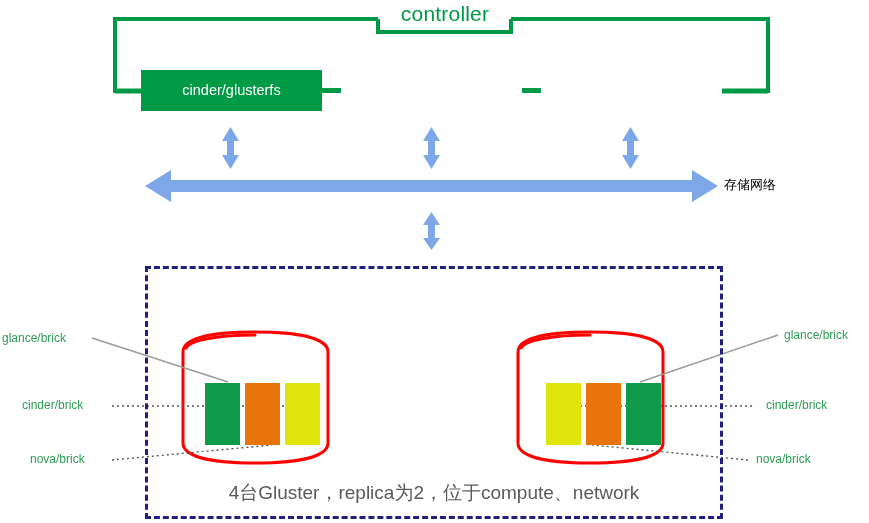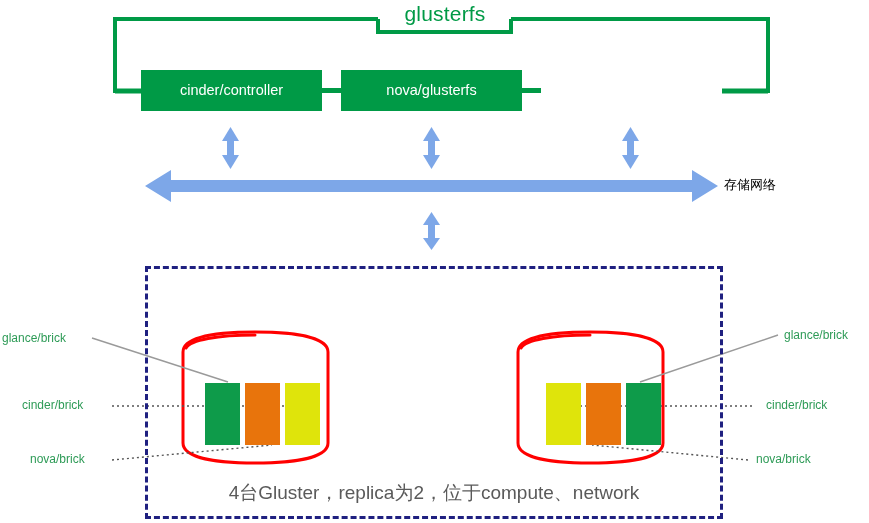--- a/index.html
+++ b/index.html
@@ -141,24 +141,23 @@
       <line x1="112" y1="460" x2="272" y2="445" stroke="#555555" stroke-width="1.4" stroke-dasharray="2 3"></line>
     </g>
 
     <g>
       <line x1="778" y1="335" x2="640" y2="382" stroke="#9A9A9A" stroke-width="1.4"></line>
       <line x1="752" y1="406" x2="575" y2="406" stroke="#555555" stroke-width="1.4" stroke-dasharray="2 3"></line>
       <line x1="748" y1="460" x2="592" y2="445" stroke="#555555" stroke-width="1.4" stroke-dasharray="2 3"></line>
     </g>
   </svg>
 
-  <div class="ctrl-label">glusterfs</div>
+  <div class="ctrl-label">controller</div>
 
-  <div class="svc-box svc-cinder">cinder/controller</div>
-  <div class="svc-box svc-nova">nova/glusterfs</div>
+  <div class="svc-box svc-cinder">cinder/glusterfs</div>
 
   <div class="connector conn-1"></div>
   <div class="connector conn-2"></div>
 
   <div class="net-label">存储网络</div>
 
   <div class="dashed-region"></div>
 
   <div class="brick brick-green bL1"></div>
   <div class="brick brick-orange bL2"></div>

